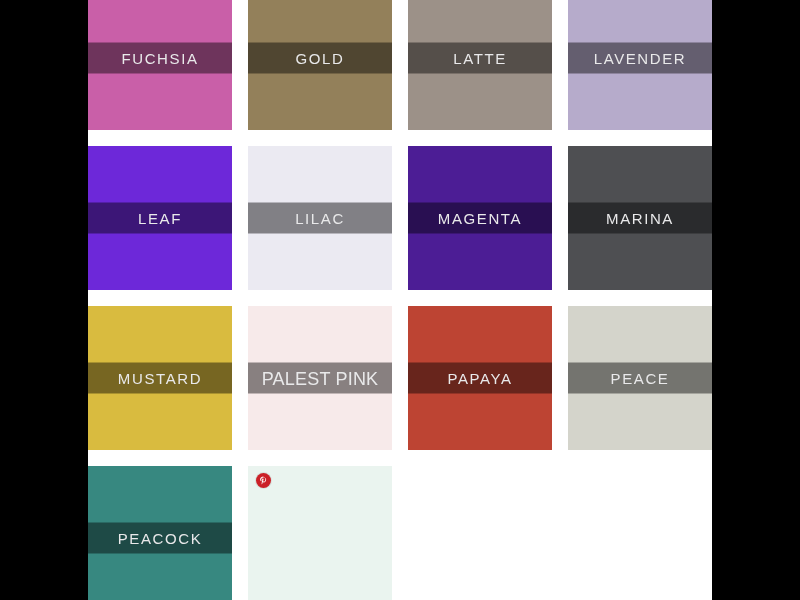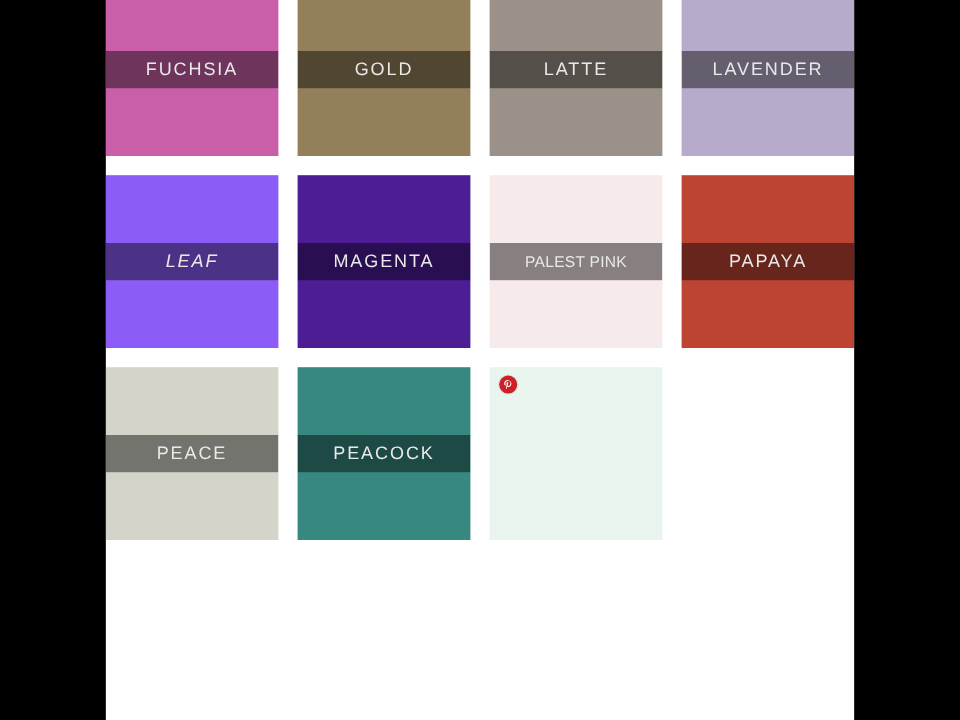--- a/index.html
+++ b/index.html
@@ -82,21 +82,21 @@
     font-size: 15px;
     font-weight: 300;
     letter-spacing: 1.6px;
     line-height: 1;
     white-space: nowrap;
     text-transform: uppercase;
   }
 
   
   .swatch.wide-label .label-text {
-    font-size: 13px;
+    font-size: 18px;
     letter-spacing: 0.2px;
   }
 
   
   .pin-badge {
     position: absolute;
     left: 8px;
     top: 7px;
     width: 15px;
     height: 15px;
@@ -130,28 +130,43 @@
         <div class="swatch" style="background: rgb(156, 145, 136);">
           <div class="label-bar">
             <span class="label-text">LATTE</span>
           </div>
         </div>
         <div class="swatch" style="background: rgb(182, 171, 203);">
           <div class="label-bar">
             <span class="label-text">LAVENDER</span>
           </div>
         </div>
-        <div class="swatch" style="background: #8b5cf6; font-style: italic;">
+        <div class="swatch" style="background: #6d28d9;">
           <div class="label-bar">
             <span class="label-text">LEAF</span>
           </div>
         </div>
+        <div class="swatch" style="background: rgb(235, 234, 242);">
+          <div class="label-bar">
+            <span class="label-text">LILAC</span>
+          </div>
+        </div>
         <div class="swatch" style="background: #4c1d95;">
           <div class="label-bar">
             <span class="label-text">MAGENTA</span>
+          </div>
+        </div>
+        <div class="swatch" style="background: rgb(78, 79, 82);">
+          <div class="label-bar">
+            <span class="label-text">MARINA</span>
+          </div>
+        </div>
+        <div class="swatch" style="background: rgb(217, 187, 63);">
+          <div class="label-bar">
+            <span class="label-text">MUSTARD</span>
           </div>
         </div>
         <div class="swatch wide-label" style="background: rgb(247, 234, 234);">
           <div class="label-bar">
             <span class="label-text">PALEST PINK</span>
           </div>
         </div>
         <div class="swatch" style="background: rgb(189, 68, 51);">
           <div class="label-bar">
             <span class="label-text">PAPAYA</span>

